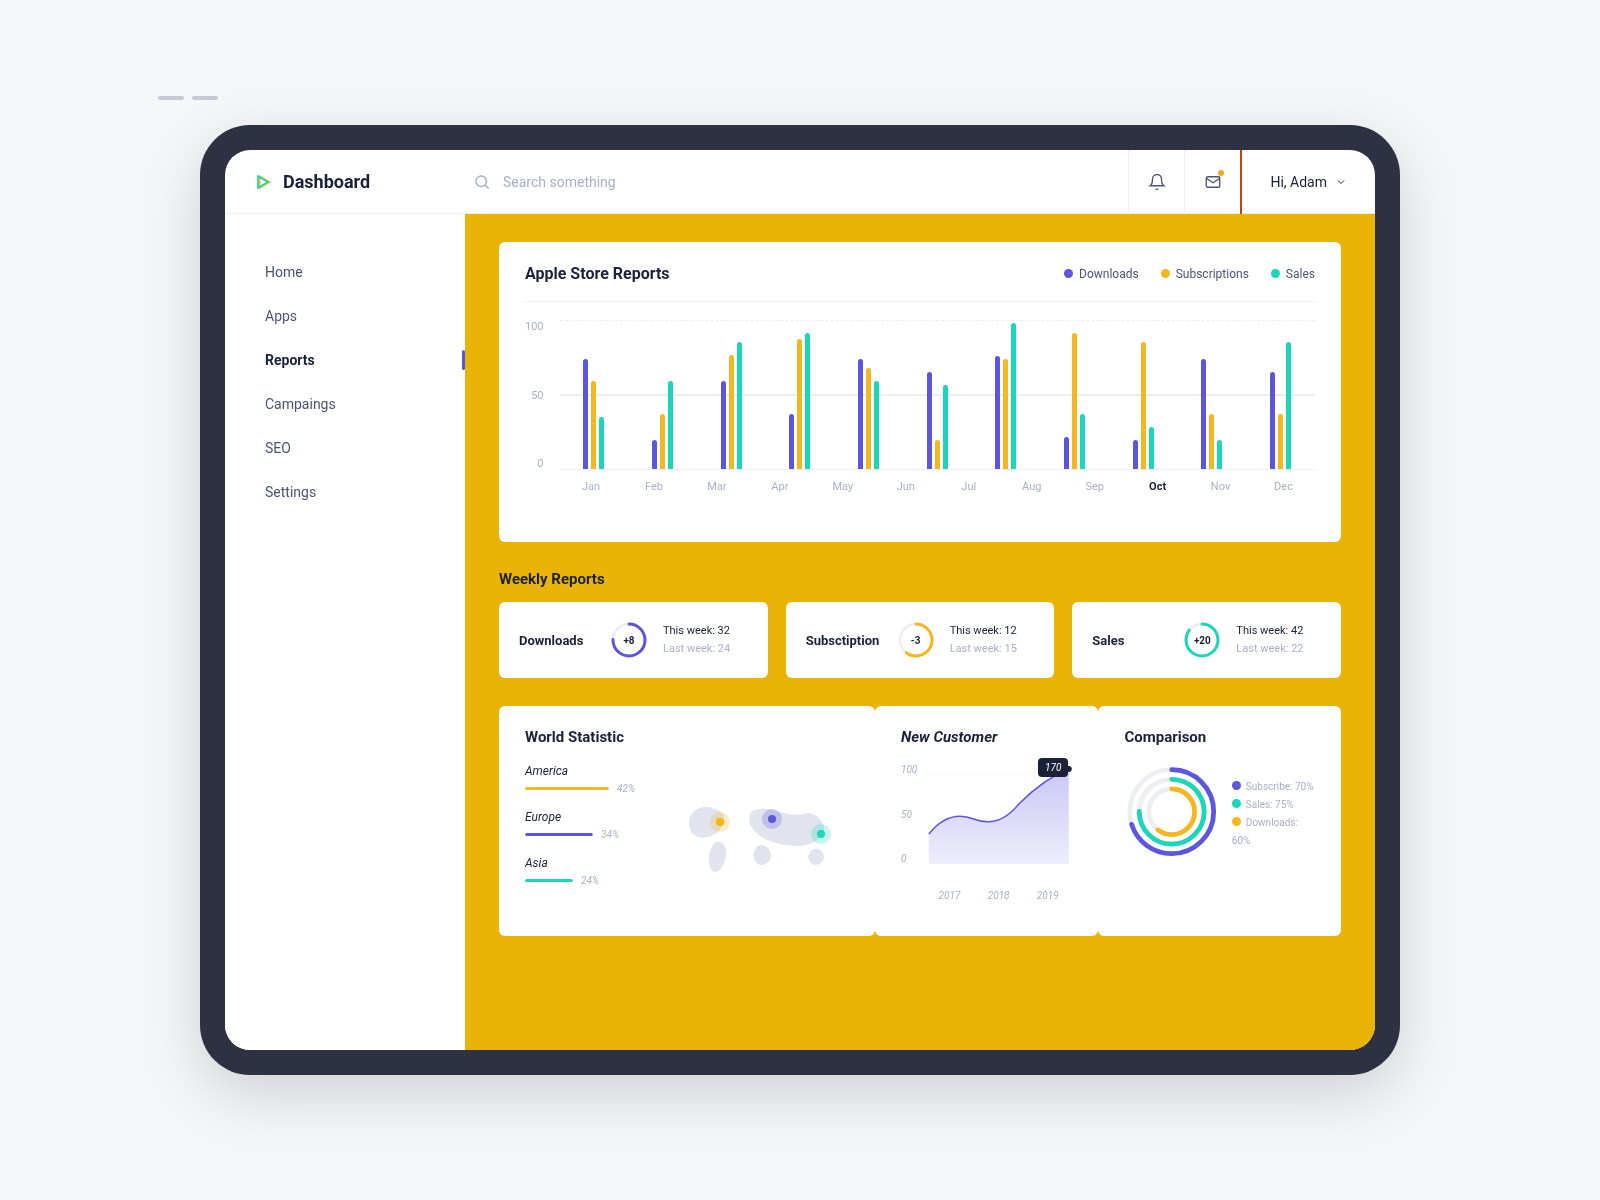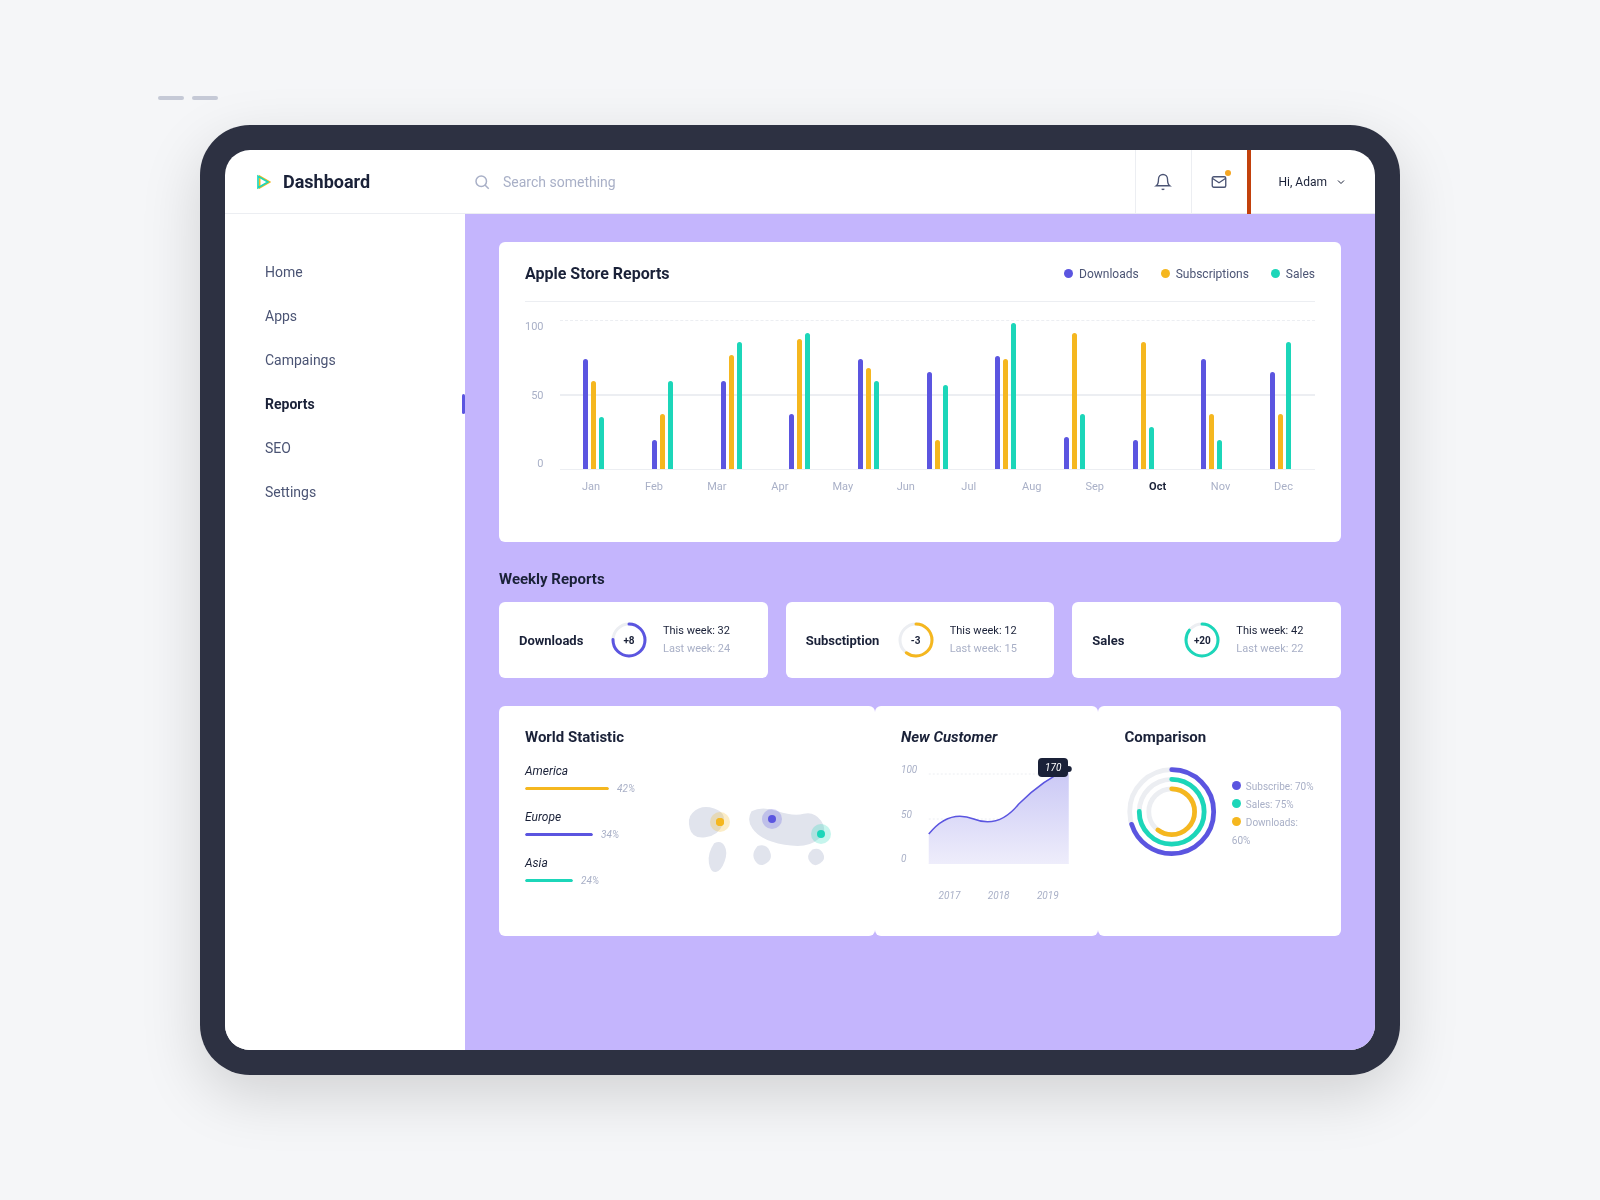--- a/index.html
+++ b/index.html
@@ -8,27 +8,27 @@
 .screen{width:100%;height:100%;background:#fff;border-radius:25px;overflow:hidden;display:flex;flex-direction:column;}
 .topbar{height:64px;border-bottom:1px solid #eceef2;display:flex;align-items:center;}
 .brand{width:240px;padding:0 28px;display:flex;align-items:center;gap:10px;font-weight:700;font-size:18px;color:#1a2138;}
 .brand svg{width:20px;height:20px;}
 .search-area{flex:1;display:flex;align-items:center;gap:12px;padding:0 8px;color:#a9b0c7;}
 .search-area input{border:none;outline:none;font-size:14px;color:#555;width:260px;}
 .search-area input::placeholder{color:#a9b0c7;}
 .top-icons{display:flex;align-items:center;}
 .icon-cell{width:56px;height:64px;display:flex;align-items:center;justify-content:center;border-left:1px solid #eceef2;color:#4b5474;position:relative;cursor:pointer;}
 .dot{position:absolute;top:20px;right:16px;width:6px;height:6px;border-radius:50%;background:#f5a623;}
-.user-cell{padding:0 28px;display:flex;align-items:center;gap:8px;font-size:12px;color:#1a2138;border-left:4px solid #c2410c;height:64px;cursor:pointer;}
+.user-cell{padding:0 28px;display:flex;align-items:center;gap:8px;font-size:14px;color:#1a2138;border-left:2px solid #c2410c;height:64px;cursor:pointer;}
 .body{flex:1;display:flex;overflow:hidden;}
 .sidebar{width:240px;padding:36px 0;background:#fff;}
 .sidebar-item{padding:14px 40px;font-size:14px;color:#4b5474;cursor:pointer;position:relative;}
 .sidebar-item.active{color:#1a2138;font-weight:700;}
 .sidebar-item.active::after{content:"";position:absolute;right:0;top:12px;bottom:12px;width:3px;background:#5b55e0;border-radius:2px;}
-.main{flex:1;background:#c4b5fd;padding:28px 34px;overflow:auto;}
+.main{flex:1;background:#eab308;padding:28px 34px;overflow:auto;}
 .card{background:#fff;border-radius:6px;padding:22px 26px;}
 .chart-card{margin-bottom:28px;}
 .chart-head{display:flex;align-items:center;justify-content:space-between;border-bottom:1px solid #eceef2;padding-bottom:18px;margin-bottom:18px;}
 .chart-title{font-size:16px;font-weight:700;color:#1a2138;}
 .legend{display:flex;gap:22px;font-size:12px;color:#4b5474;}
 .legend-item{display:flex;align-items:center;gap:6px;}
 .ldot{width:9px;height:9px;border-radius:50%;}
 .chart-body{display:flex;gap:8px;height:200px;}
 .yaxis{display:flex;flex-direction:column;justify-content:space-between;height:150px;font-size:11px;color:#a9b0c7;text-align:right;padding-right:8px;}
 .bars-wrap{flex:1;display:flex;flex-direction:column;}
@@ -122,22 +122,22 @@
               <path d="M6 9l6 6 6-6"></path>
             </svg>
     </div>
   </div>
 </div>
 
 <div class="body">
   <div class="sidebar" id="sidebar">
           <div class="sidebar-item">Home</div>
           <div class="sidebar-item">Apps</div>
+          <div class="sidebar-item active">Reports</div>
           <div class="sidebar-item">Campaings</div>
-          <div class="sidebar-item active">Reports</div>
           <div class="sidebar-item">SEO</div>
           <div class="sidebar-item">Settings</div>
         </div>
 
   <div class="main">
 
     <div class="card chart-card">
       <div class="chart-head">
         <div class="chart-title">Apple Store Reports</div>
         <div class="legend" id="main-legend">

